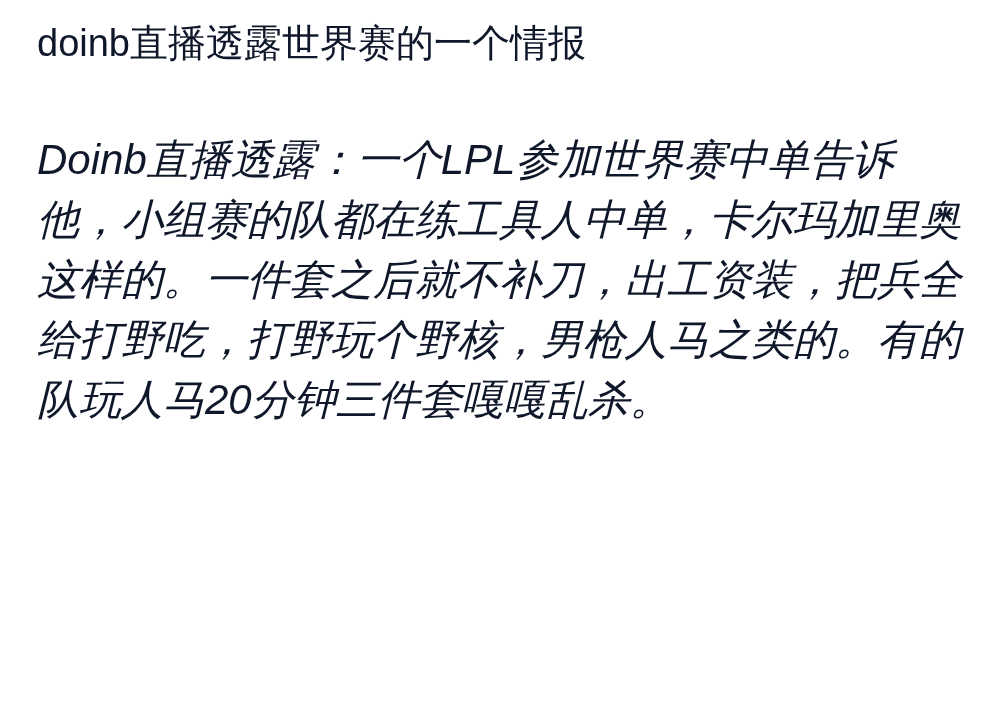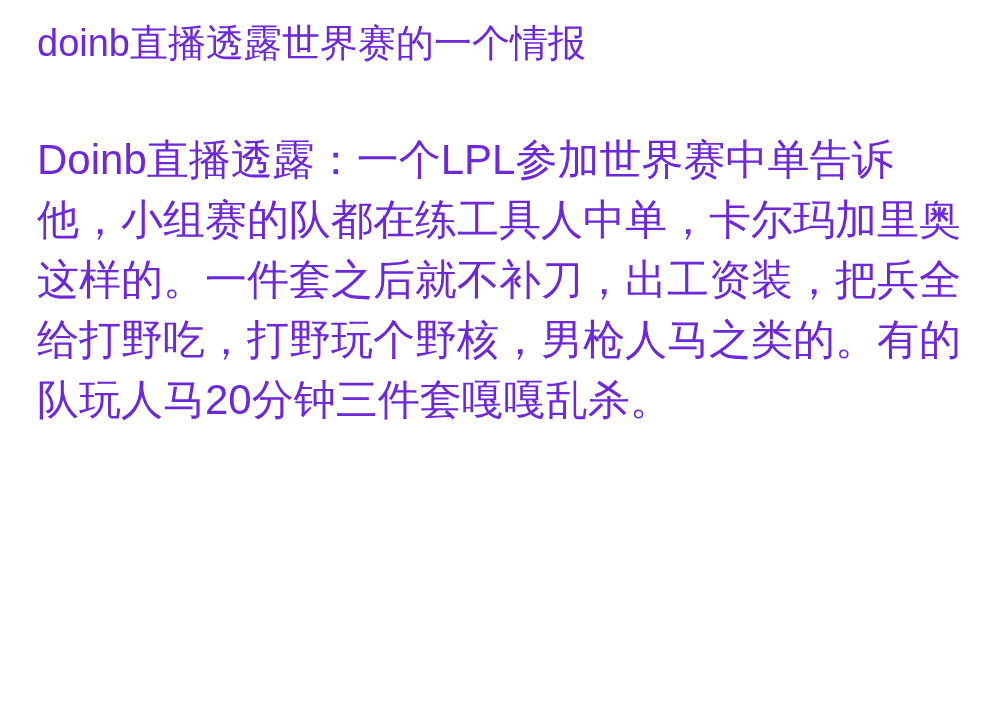--- a/index.html
+++ b/index.html
@@ -28,21 +28,22 @@
   }
   .post-paragraph {
     font-size: 42px;
     line-height: 60px;
     margin: 62px 0 0 0;
     letter-spacing: 0;
     word-break: normal;
     overflow-wrap: break-word;
     line-break: strict;
     text-align: left;
+    font-style: italic;
   }
 </style>
 </head>
 <body style="background: rgb(255, 255, 255);">
 
-<div class="post" style="color: #6d28d9;">
+<div class="post" style="color: #0f172a;">
   <h1 class="post-title">doinb直播透露世界赛的一个情报</h1>
   <p class="post-paragraph">Doinb直播透露：一个LPL参加世界赛中单告诉他，小组赛的队都在练工具人中单，卡尔玛加里奥这样的。一件套之后就不补刀，出工资装，把兵全给打野吃，打野玩个野核，男枪人马之类的。有的队玩人马20分钟三件套嘎嘎乱杀。</p>
 </div>
 
 </body></html>

